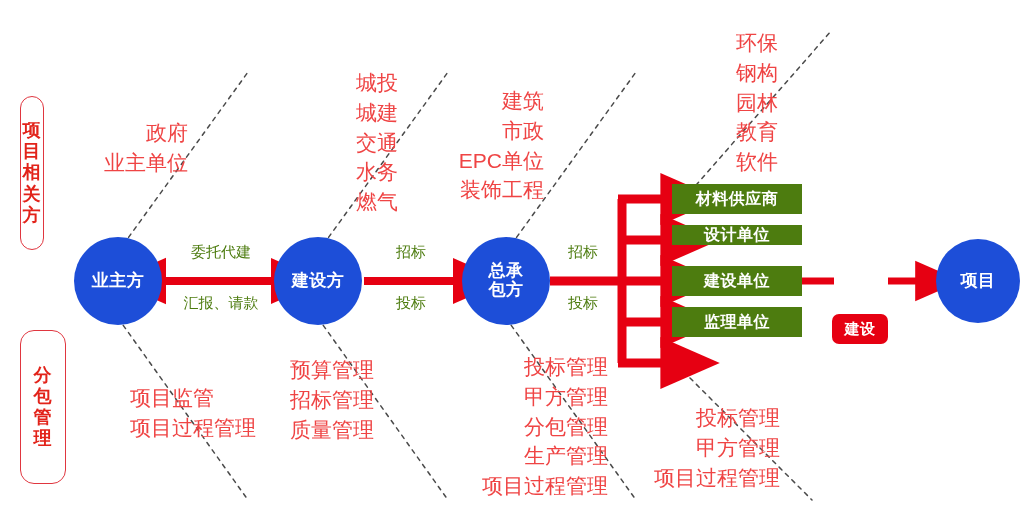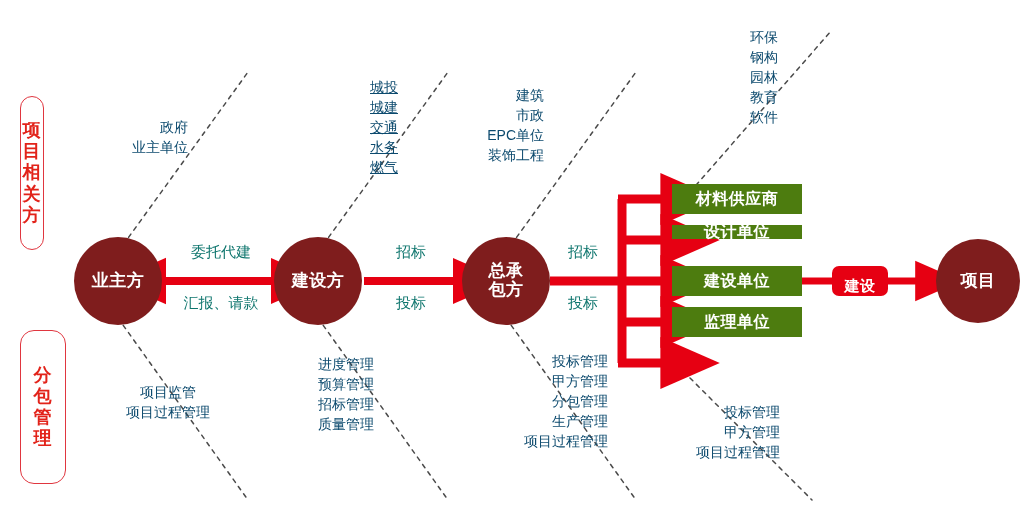--- a/index.html
+++ b/index.html
@@ -47,21 +47,21 @@
     width: 20px;
     word-break: break-all;
   }
   #side-label-stakeholders { left: 20px; top: 96px; width: 24px; height: 154px; }
   #side-label-management   { left: 20px; top: 330px; width: 46px; height: 154px; }
 
   
   .node-circle {
     position: absolute;
     border-radius: 50%;
-    background: #7f1d1d;
+    background: #1d4ed8;
     color: #ffffff;
     font-weight: bold;
     display: flex;
     align-items: center;
     justify-content: center;
     text-align: center;
     line-height: 1.1;
     box-sizing: border-box;
     letter-spacing: 0.5px;
   }
@@ -85,43 +85,44 @@
 
   
   .pill-box {
     position: absolute;
     background: #e60012;
     color: #ffffff;
     font-weight: bold;
     font-size: 15px;
     border-radius: 7px;
     display: flex;
-    align-items: flex-end;
+    align-items: center;
     justify-content: center;
     text-align: center;
     box-sizing: border-box;
     letter-spacing: 0.5px;
+    margin-top: 48px;
   }
 
   
   .note {
     position: absolute;
-    color: #0c4a6e;
-    font-size: 14px;
+    color: #ef4444;
+    font-size: 21px;
     line-height: 1.42;
     white-space: nowrap;
   }
   .note.right  { text-align: right; }
-  .note.left   { text-align: center; }
+  .note.left   { text-align: left; margin-left: 32px; }
   .note .line  { display: block; }
 
   
   .flow-label {
     position: absolute;
-    color: #0f766e;
+    color: #4d7c0f;
     font-size: 15px;
     white-space: nowrap;
     text-align: center;
   }
 </style>
 </head>
 <body>
 
 <div id="stage">
 
@@ -190,21 +191,21 @@
     <div>项目</div>
   </div>
 
   <div class="node-circle two-line" style="left:462px; top:237px; width:88px; height:88px;">
     <div style="width:40px; word-break:break-all;">总承包方</div>
   </div>
 
   <div class="supplier-box" style="left:672px; top:184px; width:130px; height:30px;">
     <span>材料供应商</span>
   </div>
-  <div class="supplier-box" style="left:672px; top:225px; width:130px; height:14px;">
+  <div class="supplier-box" style="left:672px; top:225px; width:130px; height:20px;">
     <span>设计单位</span>
   </div>
   <div class="supplier-box" style="left:672px; top:266px; width:130px; height:30px;">
     <span>建设单位</span>
   </div>
   <div class="supplier-box" style="left:672px; top:307px; width:130px; height:30px;">
     <span>监理单位</span>
   </div>
 
   <div class="pill-box" style="left:832px; top:266px; width:56px; height:30px;">
@@ -218,21 +219,21 @@
   <div class="flow-label" style="left:376px; top:294px; width:70px;">投标</div>
 
   <div class="flow-label" style="left:552px; top:243px; width:62px;">招标</div>
   <div class="flow-label" style="left:552px; top:294px; width:62px;">投标</div>
 
   <div class="note right" style="left:78px; top:118px; width:110px;">
     <span class="line">政府</span>
     <span class="line">业主单位</span>
   </div>
 
-  <div class="note right" style="left:288px; top:78px; width:110px;text-decoration:underline;">
+  <div class="note right" style="left:288px; top:68px; width:110px;">
     <span class="line">城投</span>
     <span class="line">城建</span>
     <span class="line">交通</span>
     <span class="line">水务</span>
     <span class="line">燃气</span>
   </div>
 
   <div class="note right" style="left:448px; top:86px; width:96px;">
     <span class="line">建筑</span>
     <span class="line">市政</span>
@@ -247,21 +248,20 @@
     <span class="line">教育</span>
     <span class="line">软件</span>
   </div>
 
   <div class="note left" style="left:98px; top:383px; width:140px;">
     <span class="line">项目监管</span>
     <span class="line">项目过程管理</span>
   </div>
 
   <div class="note right" style="left:262px; top:355px; width:112px;">
-    <span class="line">进度管理</span>
     <span class="line">预算管理</span>
     <span class="line">招标管理</span>
     <span class="line">质量管理</span>
   </div>
 
   <div class="note right" style="left:452px; top:352px; width:156px;">
     <span class="line">投标管理</span>
     <span class="line">甲方管理</span>
     <span class="line">分包管理</span>
     <span class="line">生产管理</span>

